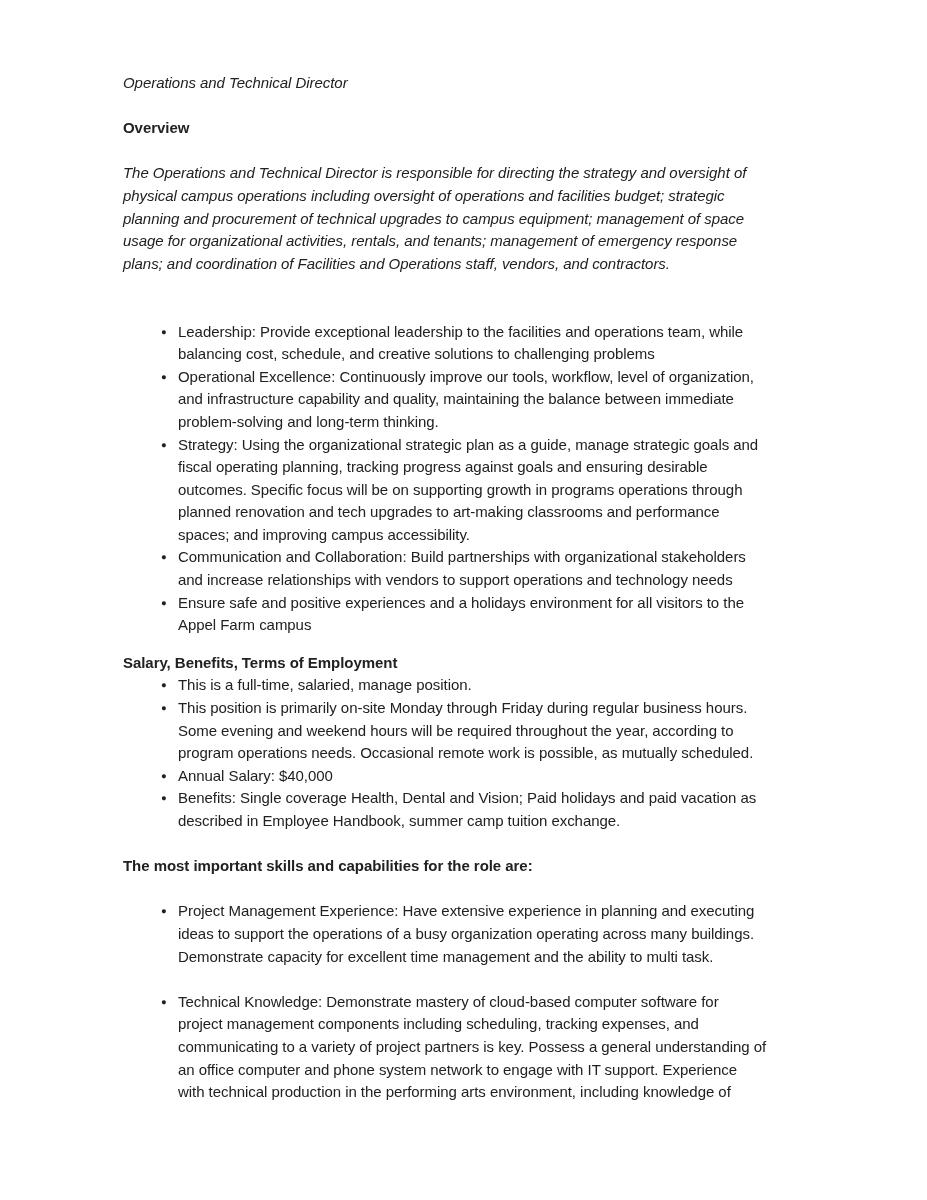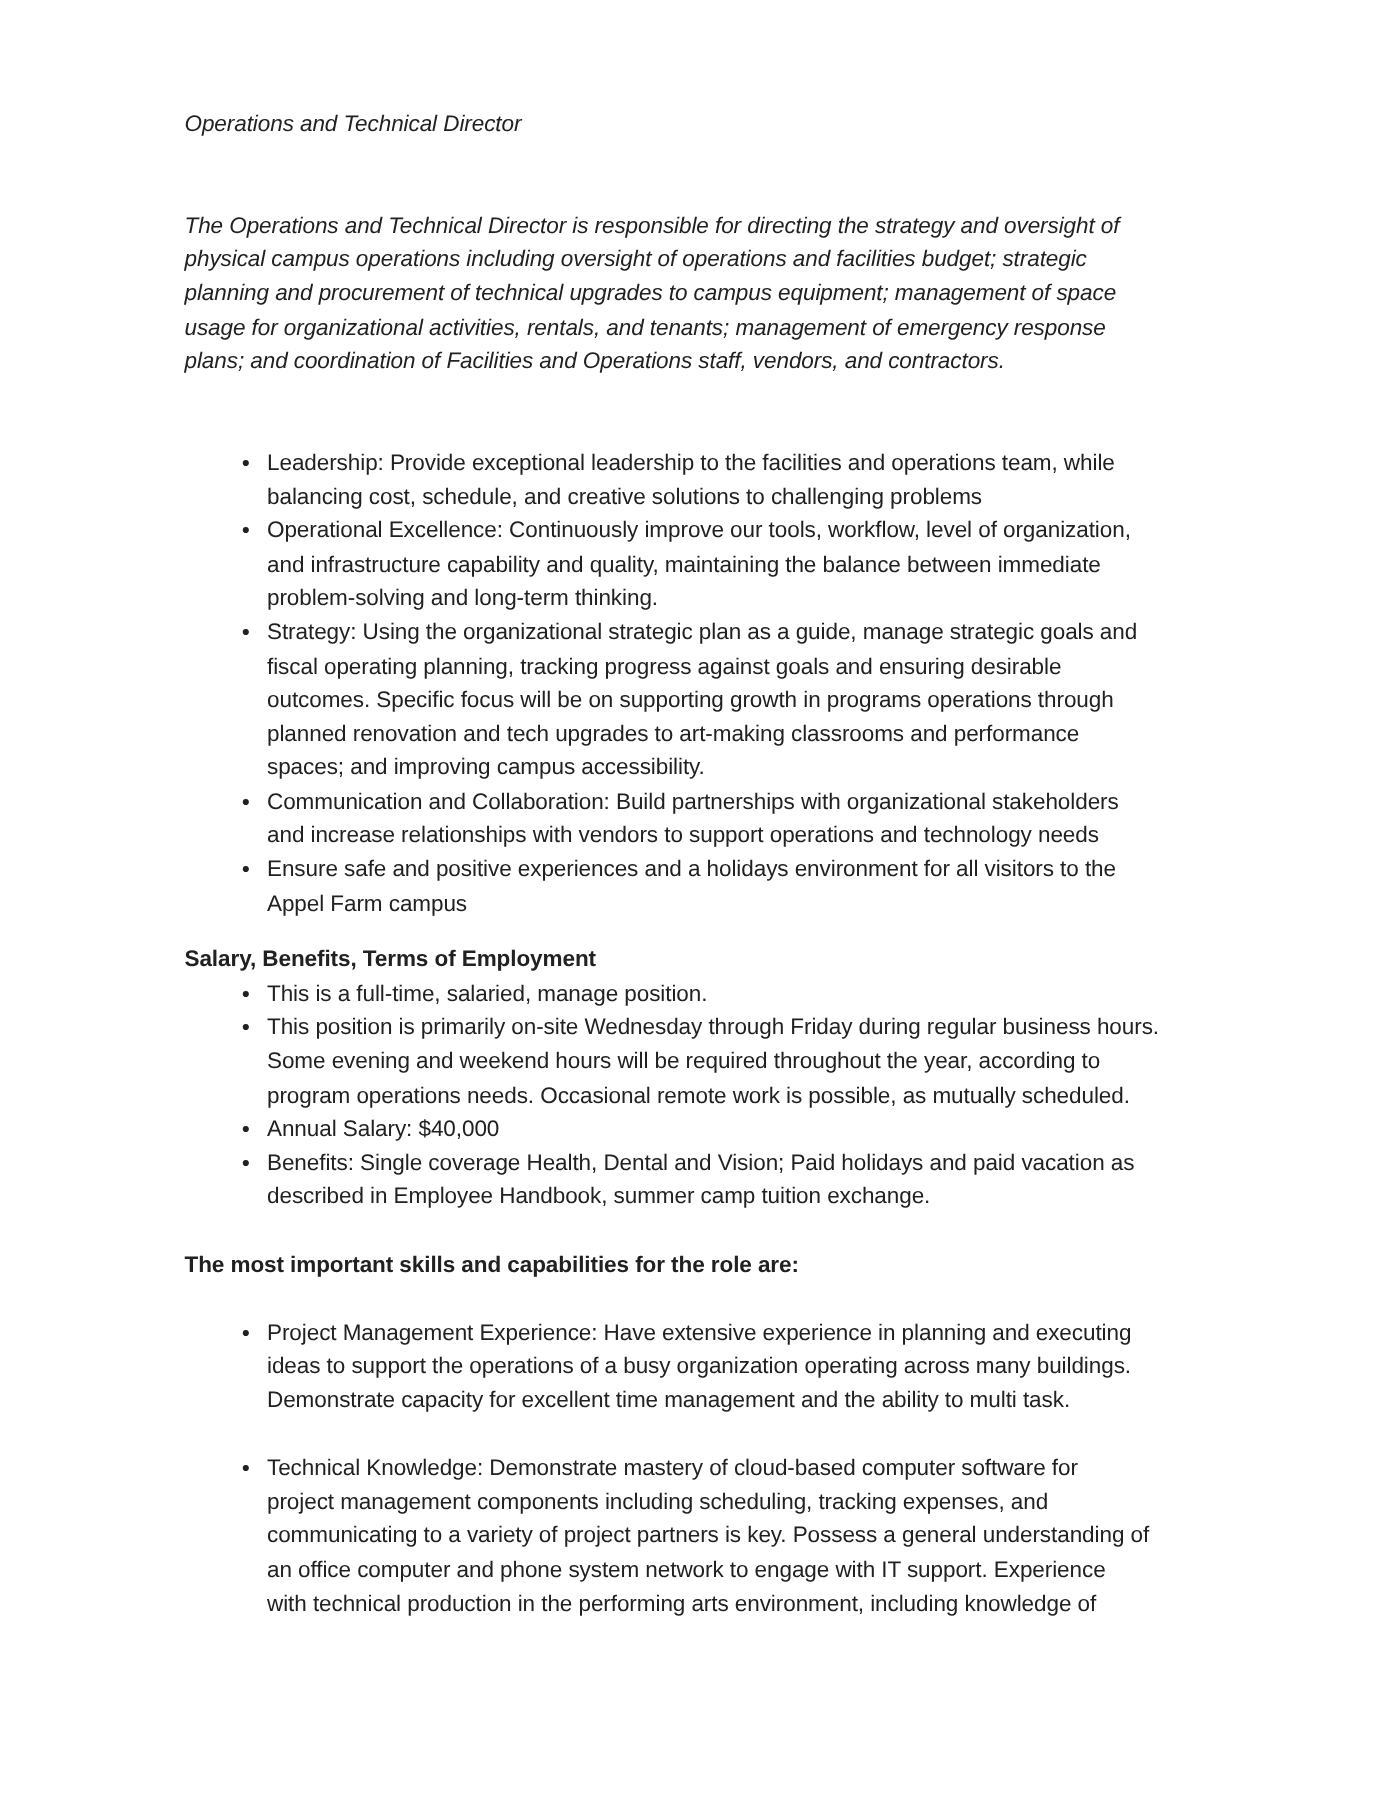--- a/index.html
+++ b/index.html
@@ -53,20 +53,21 @@
 </style>
 </head>
 <body>
 
 <div class="page">
 
   <div class="italic">Operations and Technical Director</div>
 
   <div class="spacer"></div>
 
+  <div class="bold">Overview</div>
 
   <div class="spacer"></div>
 
   <div class="para">The Operations and Technical Director is responsible for directing the strategy and oversight of
 physical campus operations including oversight of operations and facilities budget; strategic
 planning and procurement of technical upgrades to campus equipment; management of space
 usage for organizational activities, rentals, and tenants; management of emergency response
 plans; and coordination of Facilities and Operations staff, vendors, and contractors.</div>
 
   <div class="spacer"></div>
@@ -110,21 +111,21 @@
 
   <div class="bold">Salary, Benefits, Terms of Employment</div>
 
   <ul class="doc-list">
     <li>
       <span class="bullet">●</span>
       <span class="li-text">This is a full-time, salaried, manage position.</span>
     </li>
     <li>
       <span class="bullet">●</span>
-      <span class="li-text">This position is primarily on-site Wednesday through Friday during regular business hours.
+      <span class="li-text">This position is primarily on-site Monday through Friday during regular business hours.
 Some evening and weekend hours will be required throughout the year, according to
 program operations needs. Occasional remote work is possible, as mutually scheduled.</span>
     </li>
     <li>
       <span class="bullet">●</span>
       <span class="li-text">Annual Salary: $40,000</span>
     </li>
     <li>
       <span class="bullet">●</span>
       <span class="li-text">Benefits: Single coverage Health, Dental and Vision; Paid holidays and paid vacation as

